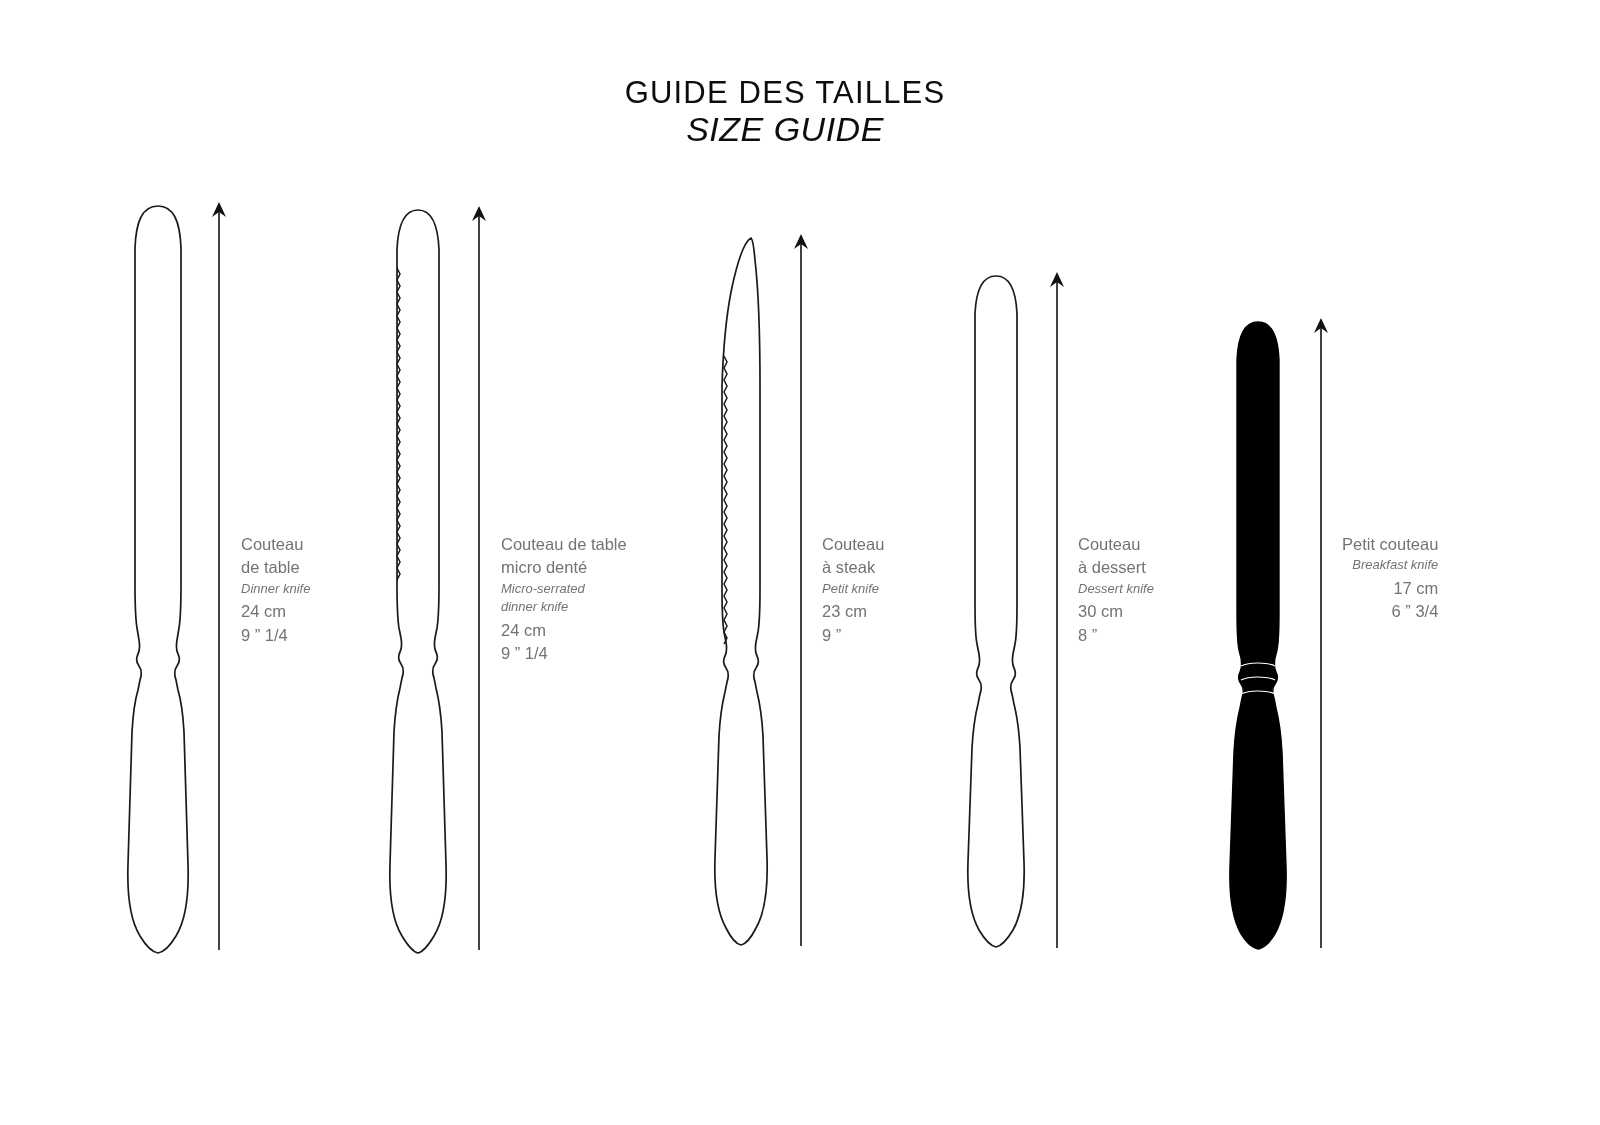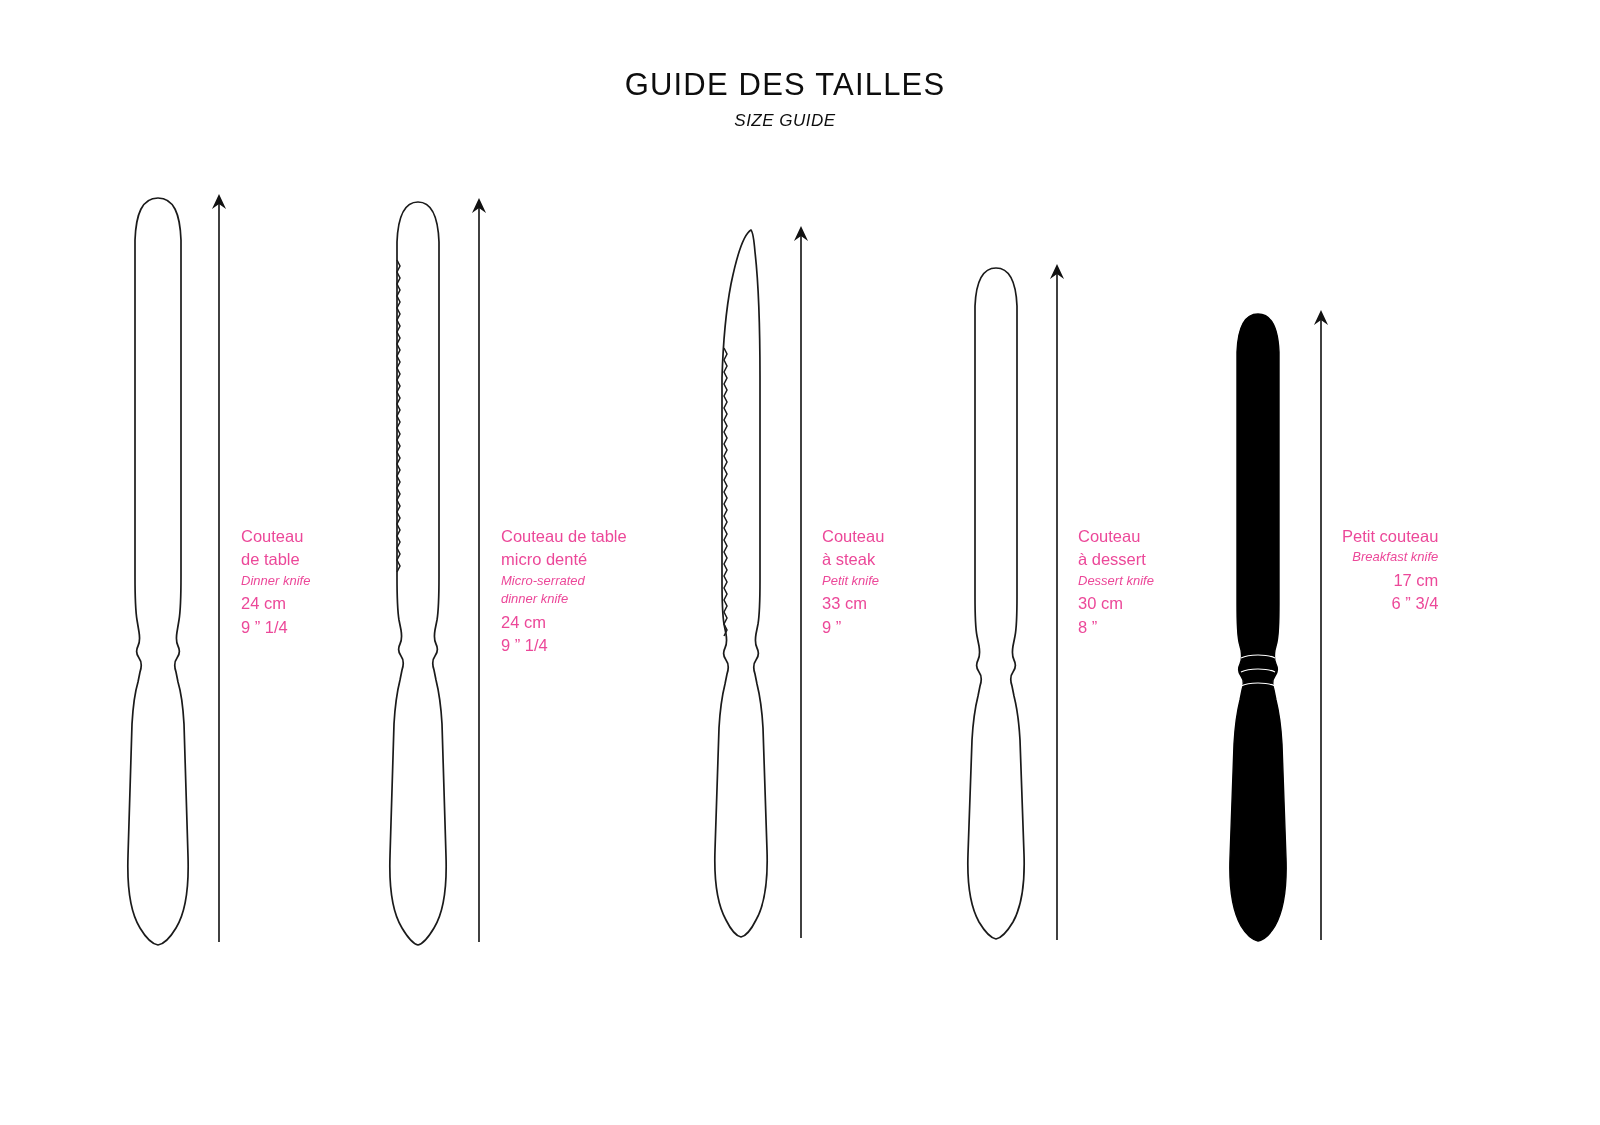--- a/index.html
+++ b/index.html
@@ -10,66 +10,65 @@
   body {
     width: 1600px;
     height: 1125px;
     position: relative;
     font-family: "Liberation Sans", sans-serif;
     color: #111111;
     overflow: hidden;
   }
   #stage {
     position: absolute;
-    left: 0; top: 0;
+    left: 0; top: 8px;
     width: 1600px;
     height: 945px;
   }
   
   .title-block {
     position: absolute;
     left: 0;
     top: 68px;
     width: 1570px;
     text-align: center;
   }
   .title-main {
     font-size: 31px;
     letter-spacing: 1.2px;
     font-weight: 400;
     color: #0d0d0d;
     line-height: 1.1;
   }
   .title-sub {
-    font-size: 17px;
+    font-size: 34px;
     font-style: italic;
     font-weight: 400;
     letter-spacing: 0.5px;
-    margin-top: 9px;
     color: #0d0d0d;
   }
   
   .knife-col {
     position: absolute;
     top: 0;
   }
   .knife-art {
     position: absolute;
     left: 0;
   }
   .knife-art svg { display: block; }
   .arrow {
     position: absolute;
   }
   .arrow svg { display: block; }
   .label {
     position: absolute;
     font-size: 16.5px;
     line-height: 1.42;
-    color: #ec4899;
+    color: #737373;
     white-space: nowrap;
   }
   .label .name {
     font-style: normal;
   }
   .label .en {
     font-style: italic;
     font-size: 13px;
   }
   .label .dims {
@@ -238,21 +237,21 @@
       <svg width="22" height="716" viewBox="0 0 22 716">
         <line x1="11" y1="12" x2="11" y2="714" stroke="#111111" stroke-width="1.6"></line>
         <path d="M11 2 L4 17 L11 12 L18 17 Z" fill="#111111"></path>
       </svg>
     </div>
 
     <div class="label" style="left:122px; top:525px;">
       <div class="name">Couteau</div>
       <div class="name">à steak</div>
       <div class="en">Petit knife</div>
-      <div class="dims">33 cm</div>
+      <div class="dims">23 cm</div>
       <div>9 ”</div>
     </div>
   </div>
 
   <div class="knife-col" style="left:958px;">
 
     <div class="knife-art" style="top:266px;">
       <svg width="76" height="676" viewBox="0 0 76 676">
         <path d="M38 2
                  C 24 2, 18 16, 17 40

